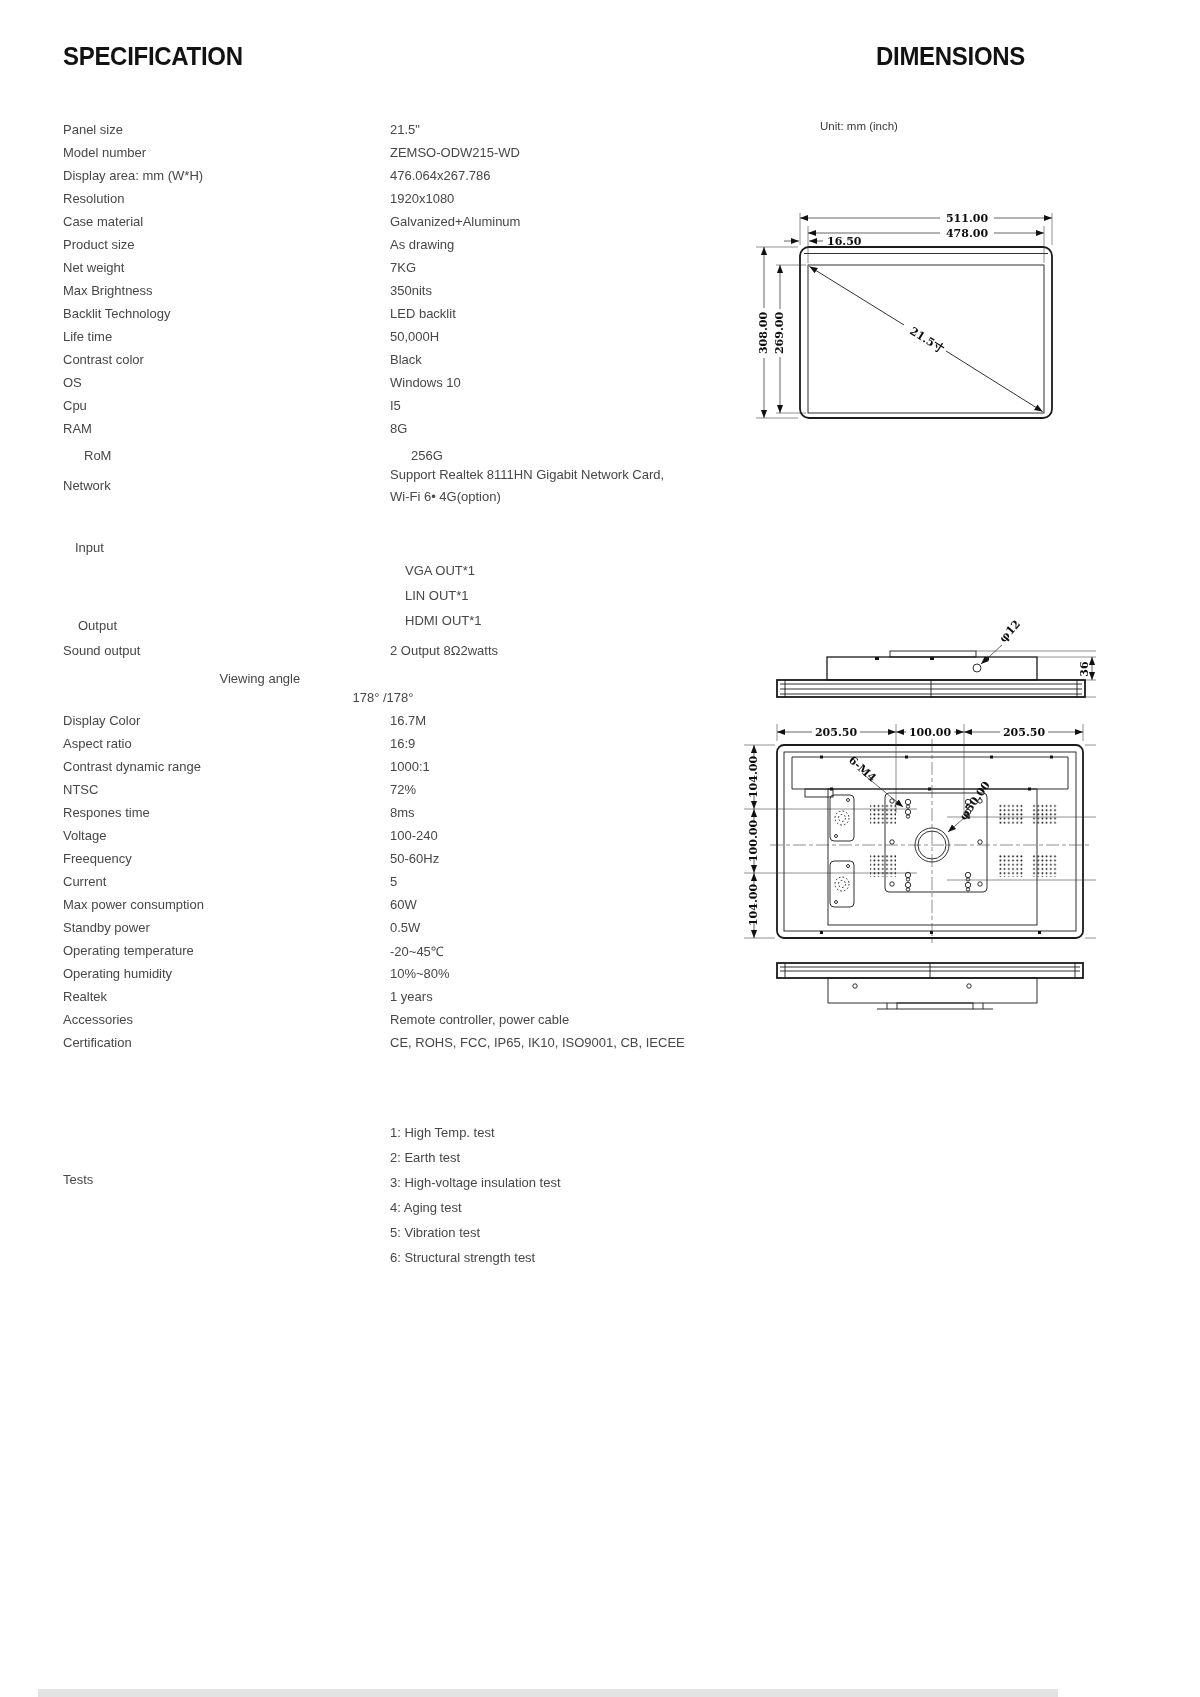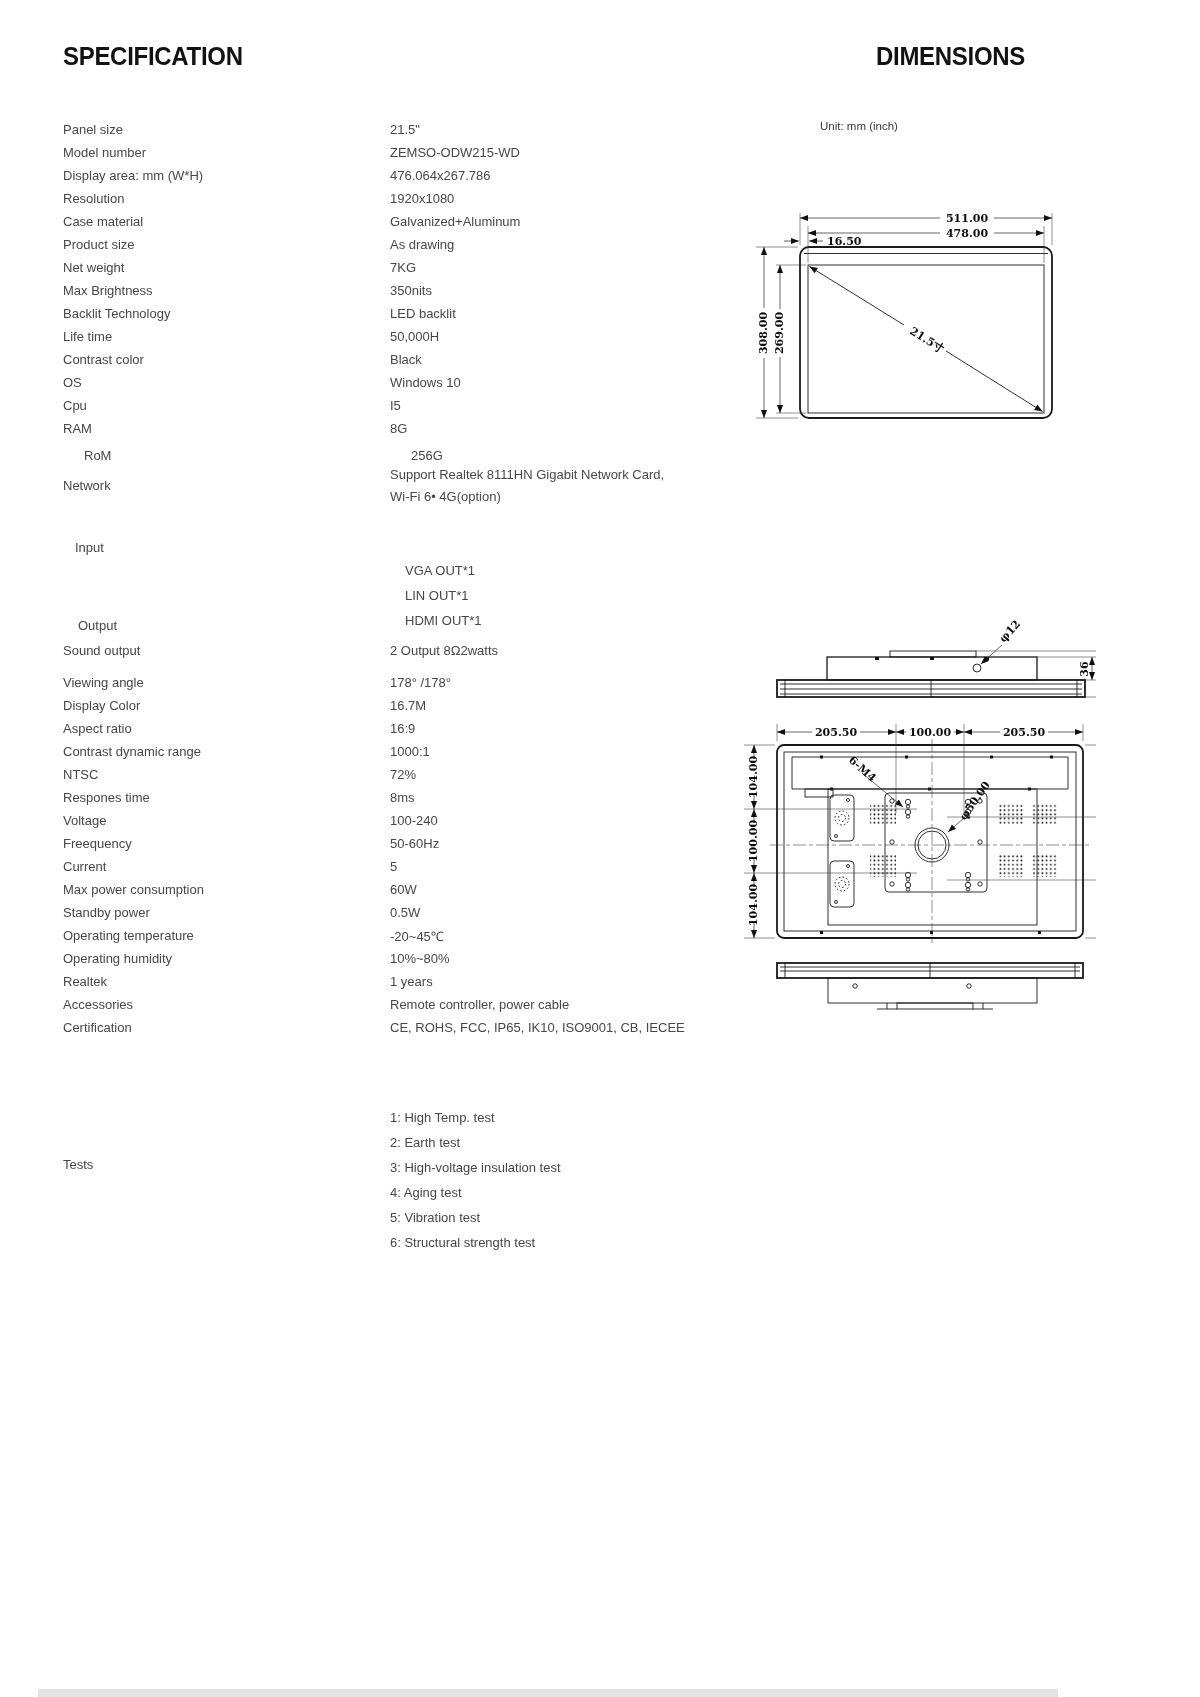--- a/index.html
+++ b/index.html
@@ -18,21 +18,21 @@
   .spec-row .values .v{height:23px;display:flex;align-items:center;white-space:nowrap;}
   .row-rom{margin-top:4px;margin-left:21px;}
   .row-network{margin-top:-4px;}
   .row-network .values .v{height:22px;}
   .row-input{margin-top:10px;align-items:flex-start;}
   .row-input .label{margin-top:23px;padding-left:12px;}
   .row-output{margin-top:3px;align-items:flex-end;}
   .row-output .label{padding-left:15px;margin-top:2px;}
   .row-output .values .v{height:25px;}
   .row-sound-output{margin-top:6px;}
-  .row-viewing-angle{margin-top:9px;}
+  .row-viewing-angle{margin-top:9px;flex-direction:column;}
   .row-tests{margin-top:66px;align-items:flex-start;}
   .row-tests .label{margin-top:52px;}
   .row-tests .values .v{height:25px;}
   
   #dims-svg{position:absolute;left:680px;top:95px;}
   .o2{fill:none;stroke:#1a1a1a;stroke-width:1.8;}
   .o15{fill:none;stroke:#1a1a1a;stroke-width:1.3;}
   .o1{fill:none;stroke:#1a1a1a;stroke-width:0.9;}
   .dim{fill:none;stroke:#222;stroke-width:0.7;}
   .ext{fill:none;stroke:#333;stroke-width:0.55;}

